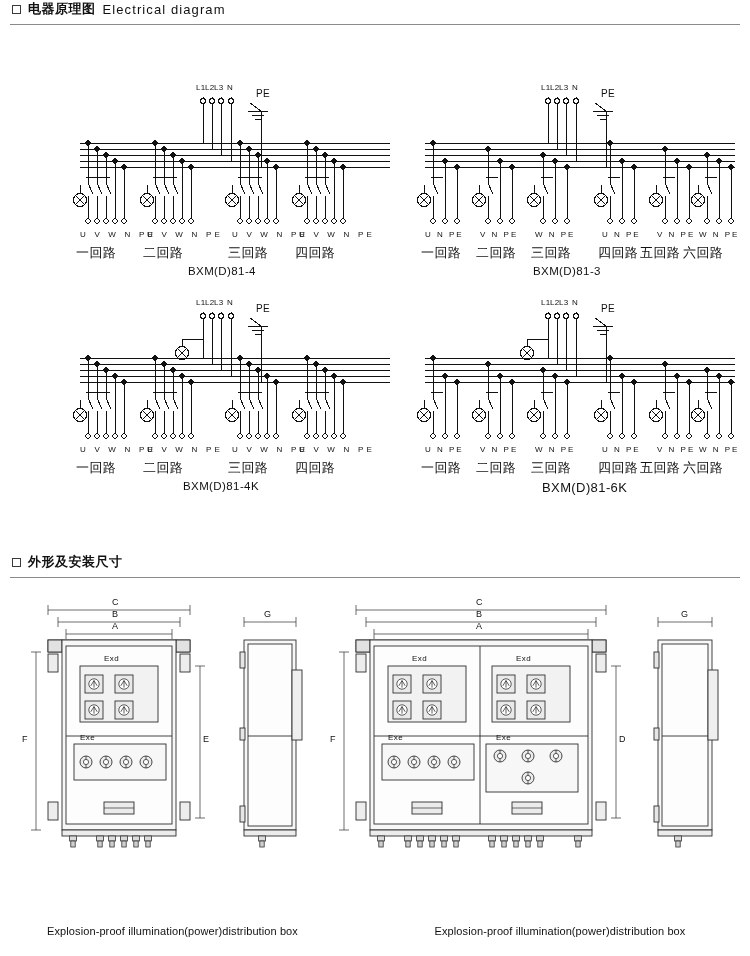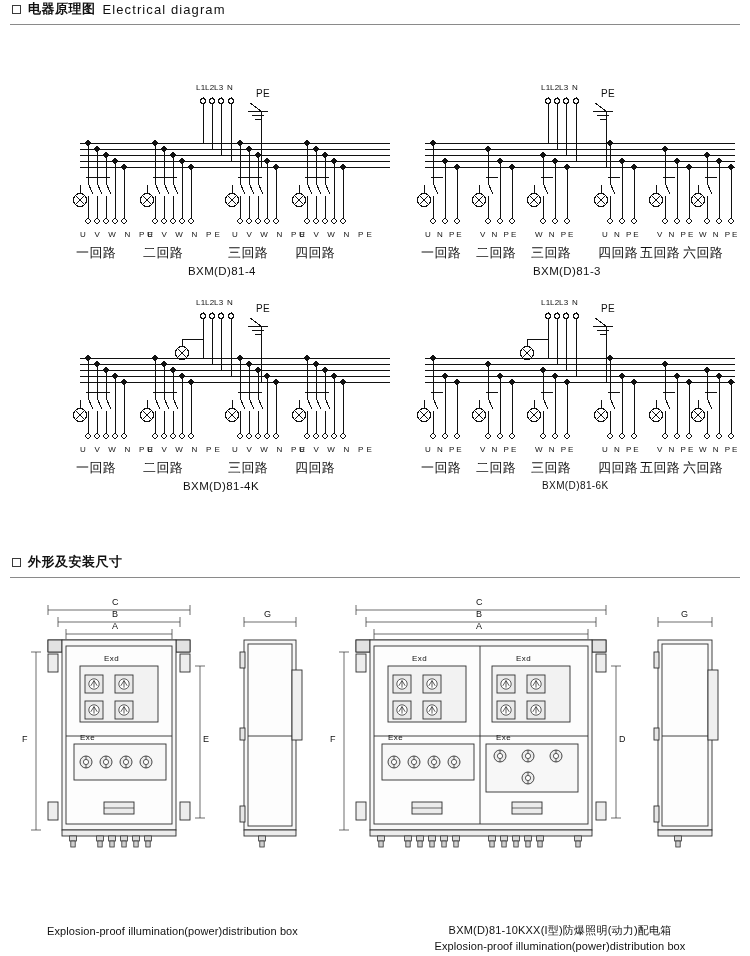--- a/index.html
+++ b/index.html
@@ -775,21 +775,21 @@
 <div class="caption" style="left:602px;top:420px;font-size:8px;letter-spacing:2px;">U N PE</div>
 <div class="caption" style="left:657px;top:420px;font-size:8px;letter-spacing:2px;">V N PE</div>
 <div class="caption" style="left:699px;top:420px;font-size:8px;letter-spacing:2px;">W N PE</div>
 
 <div class="caption cap-cn" style="left:421px;top:434px;">一回路</div>
 <div class="caption cap-cn" style="left:476px;top:434px;">二回路</div>
 <div class="caption cap-cn" style="left:531px;top:434px;">三回路</div>
 <div class="caption cap-cn" style="left:598px;top:434px;">四回路</div>
 <div class="caption cap-cn" style="left:640px;top:434px;">五回路</div>
 <div class="caption cap-cn" style="left:683px;top:434px;">六回路</div>
-<div class="caption" style="left:528px;top:455px;font-size:10px;padding-left:14px;">BXM(D)81-6K</div>
+<div class="caption" style="left:528px;top:455px;font-size:13px;padding-left:14px;">BXM(D)81-6K</div>
 
 </div>
 
 <div class="section-head" style="padding-top:18px;">
   <span class="sq"></span>
   <span class="section-title-cn">外形及安装尺寸</span>
 </div>
 <div class="rule"></div>
 
 <div class="diagram-area" style="height:390px;">
@@ -1081,17 +1081,16 @@
 <div class="caption" style="left:681px;top:31px;font-size:9px;">G</div>
 <div class="caption" style="left:412px;top:76px;font-size:8px;">Exd</div>
 <div class="caption" style="left:516px;top:76px;font-size:8px;">Exd</div>
 <div class="caption" style="left:388px;top:155px;font-size:8px;">Exe</div>
 <div class="caption" style="left:496px;top:155px;font-size:8px;">Exe</div>
 
 <div class="dim-cap" style="left:0px;top:345px;width:345px;">
   <span class="l2">Explosion-proof illumination(power)distribution box</span>
 </div>
 <div class="dim-cap" style="left:370px;top:345px;width:380px;">
-  <span class="l1">BXM(D)81-10KXX(I型)防爆照明(动力)配电箱</span>
   <span class="l2">Explosion-proof illumination(power)distribution box</span>
 </div>
 
 </div>
 
 </body></html>

